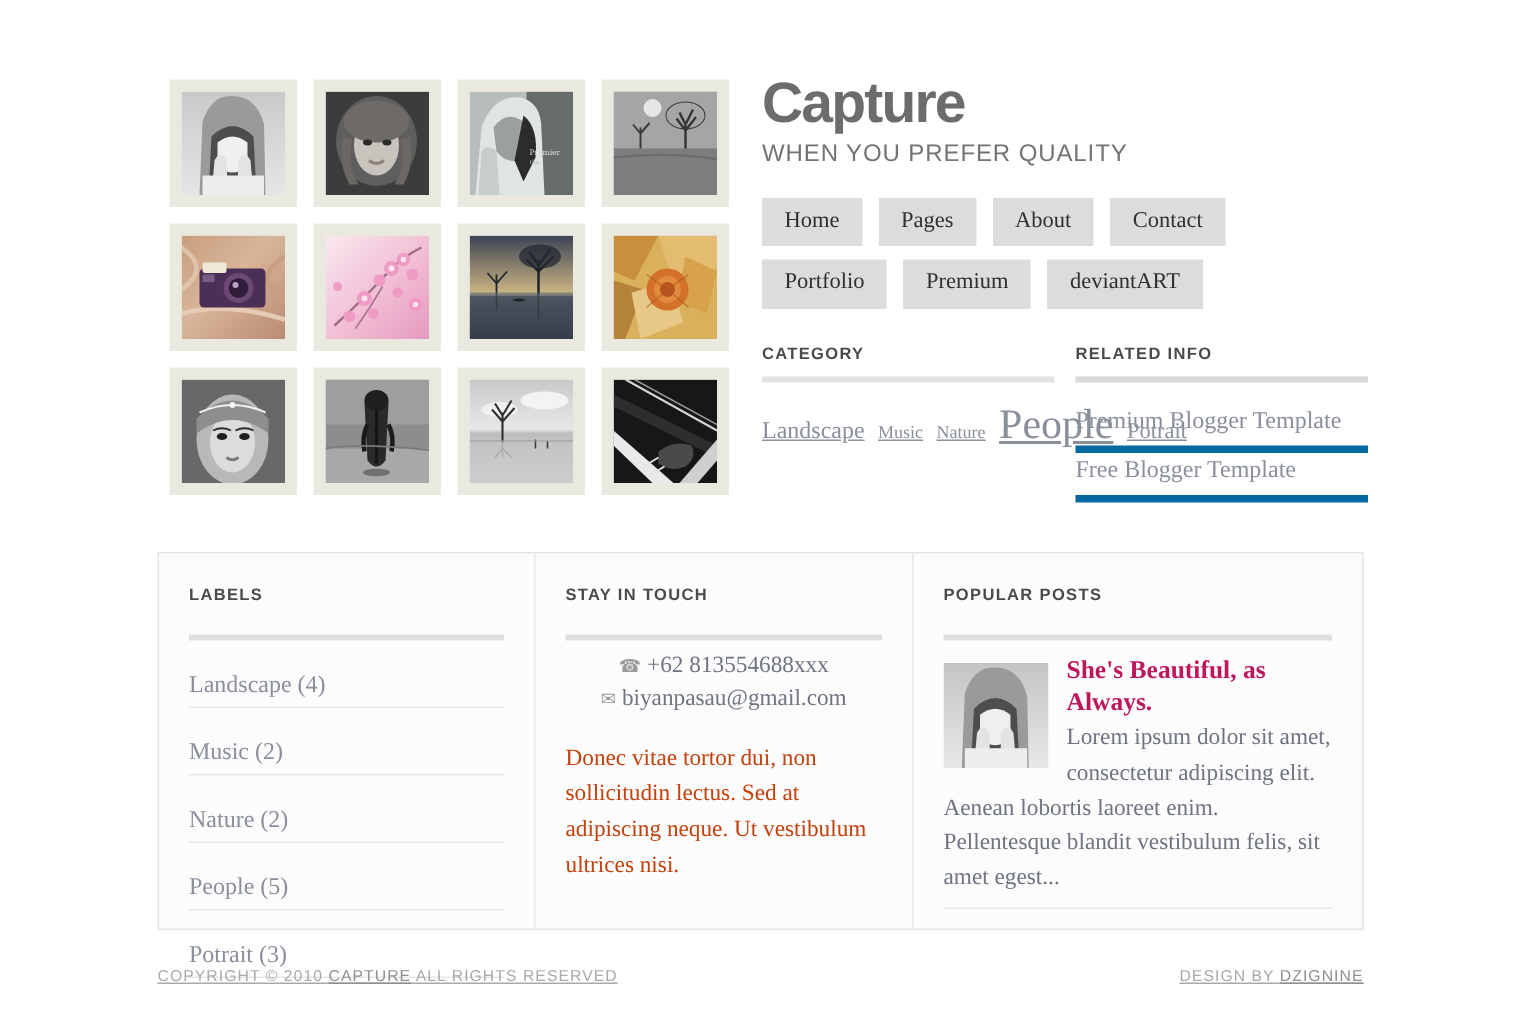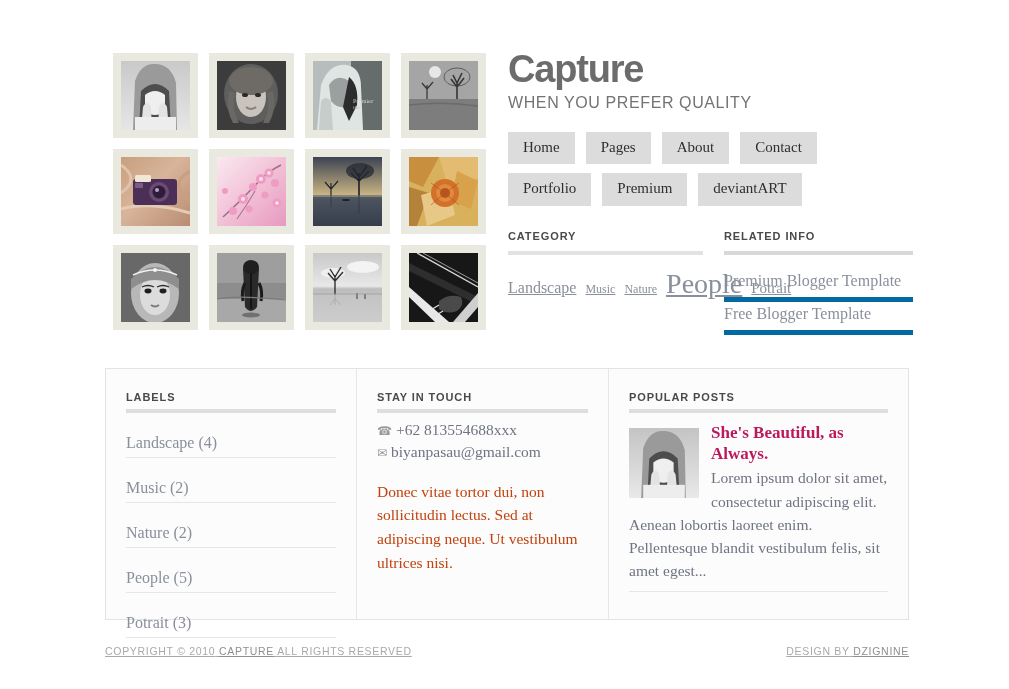--- a/index.html
+++ b/index.html
@@ -59,21 +59,21 @@
     color:#2f2f2f;
     font-family:"Liberation Serif", serif;
     font-size:15px;
     padding:7px 15px 8px 15px;
     text-decoration:none;
     margin:0 7px 9px 0;
     line-height:1.15;
   }
 
   
-  .metarow { position:absolute; left:508px; top:230px; width:405px; display:flex; gap:12px; }
+  .metarow { position:absolute; left:508px; top:230px; width:405px; display:flex; gap:5px; }
   .metacol { width:195px; }
   .metacol.right { margin-left:9px; }
   .sechead {
     font-family:"Liberation Sans", sans-serif;
     font-size:11px;
     font-weight:bold;
     letter-spacing:0.9px;
     color:#4a4a4a;
     text-transform:uppercase;
     padding-bottom:9px;
@@ -113,40 +113,41 @@
     width:804px; height:252px;
     background:#fcfcfc;
     border:1px solid #e3e3e3;
     display:flex;
   }
   .col { padding:22px 20px 0 20px; position:relative; }
   .col-labels { width:250px; }
   .col-touch  { width:252px; border-left:1px solid #e6e6e6; }
   .col-posts  { width:300px; border-left:1px solid #e6e6e6; flex:1; }
 
-  .col .sechead { padding-bottom:6px; }
+  .col .sechead { padding-bottom:20px; }
   .col .secbar { background:#dedede; margin-bottom:6px; }
 
   .labellist { list-style:none; margin:0; padding:0; }
   .labellist li { border-bottom:1px solid #e6e6e6; }
   .labellist li a {
     display:block;
     color:#8a8f9c;
     text-decoration:none;
     font-size:16px;
     padding:5px 0 5px 0;
     font-family:"Liberation Serif", serif;
     margin-top:16px;
   }
 
   .contactline {
     color:#6f7482;
     font-size:15.5px;
     line-height:1.45;
     font-family:"Liberation Serif", serif;
+    text-align:center;
   }
   .contactline .ic {
     font-family:"DejaVu Sans", sans-serif;
     font-size:12px;
     color:#9a9a9a;
     margin-right:4px;
   }
   .contact-desc {
     margin-top:16px;
     color:#c2410c;

